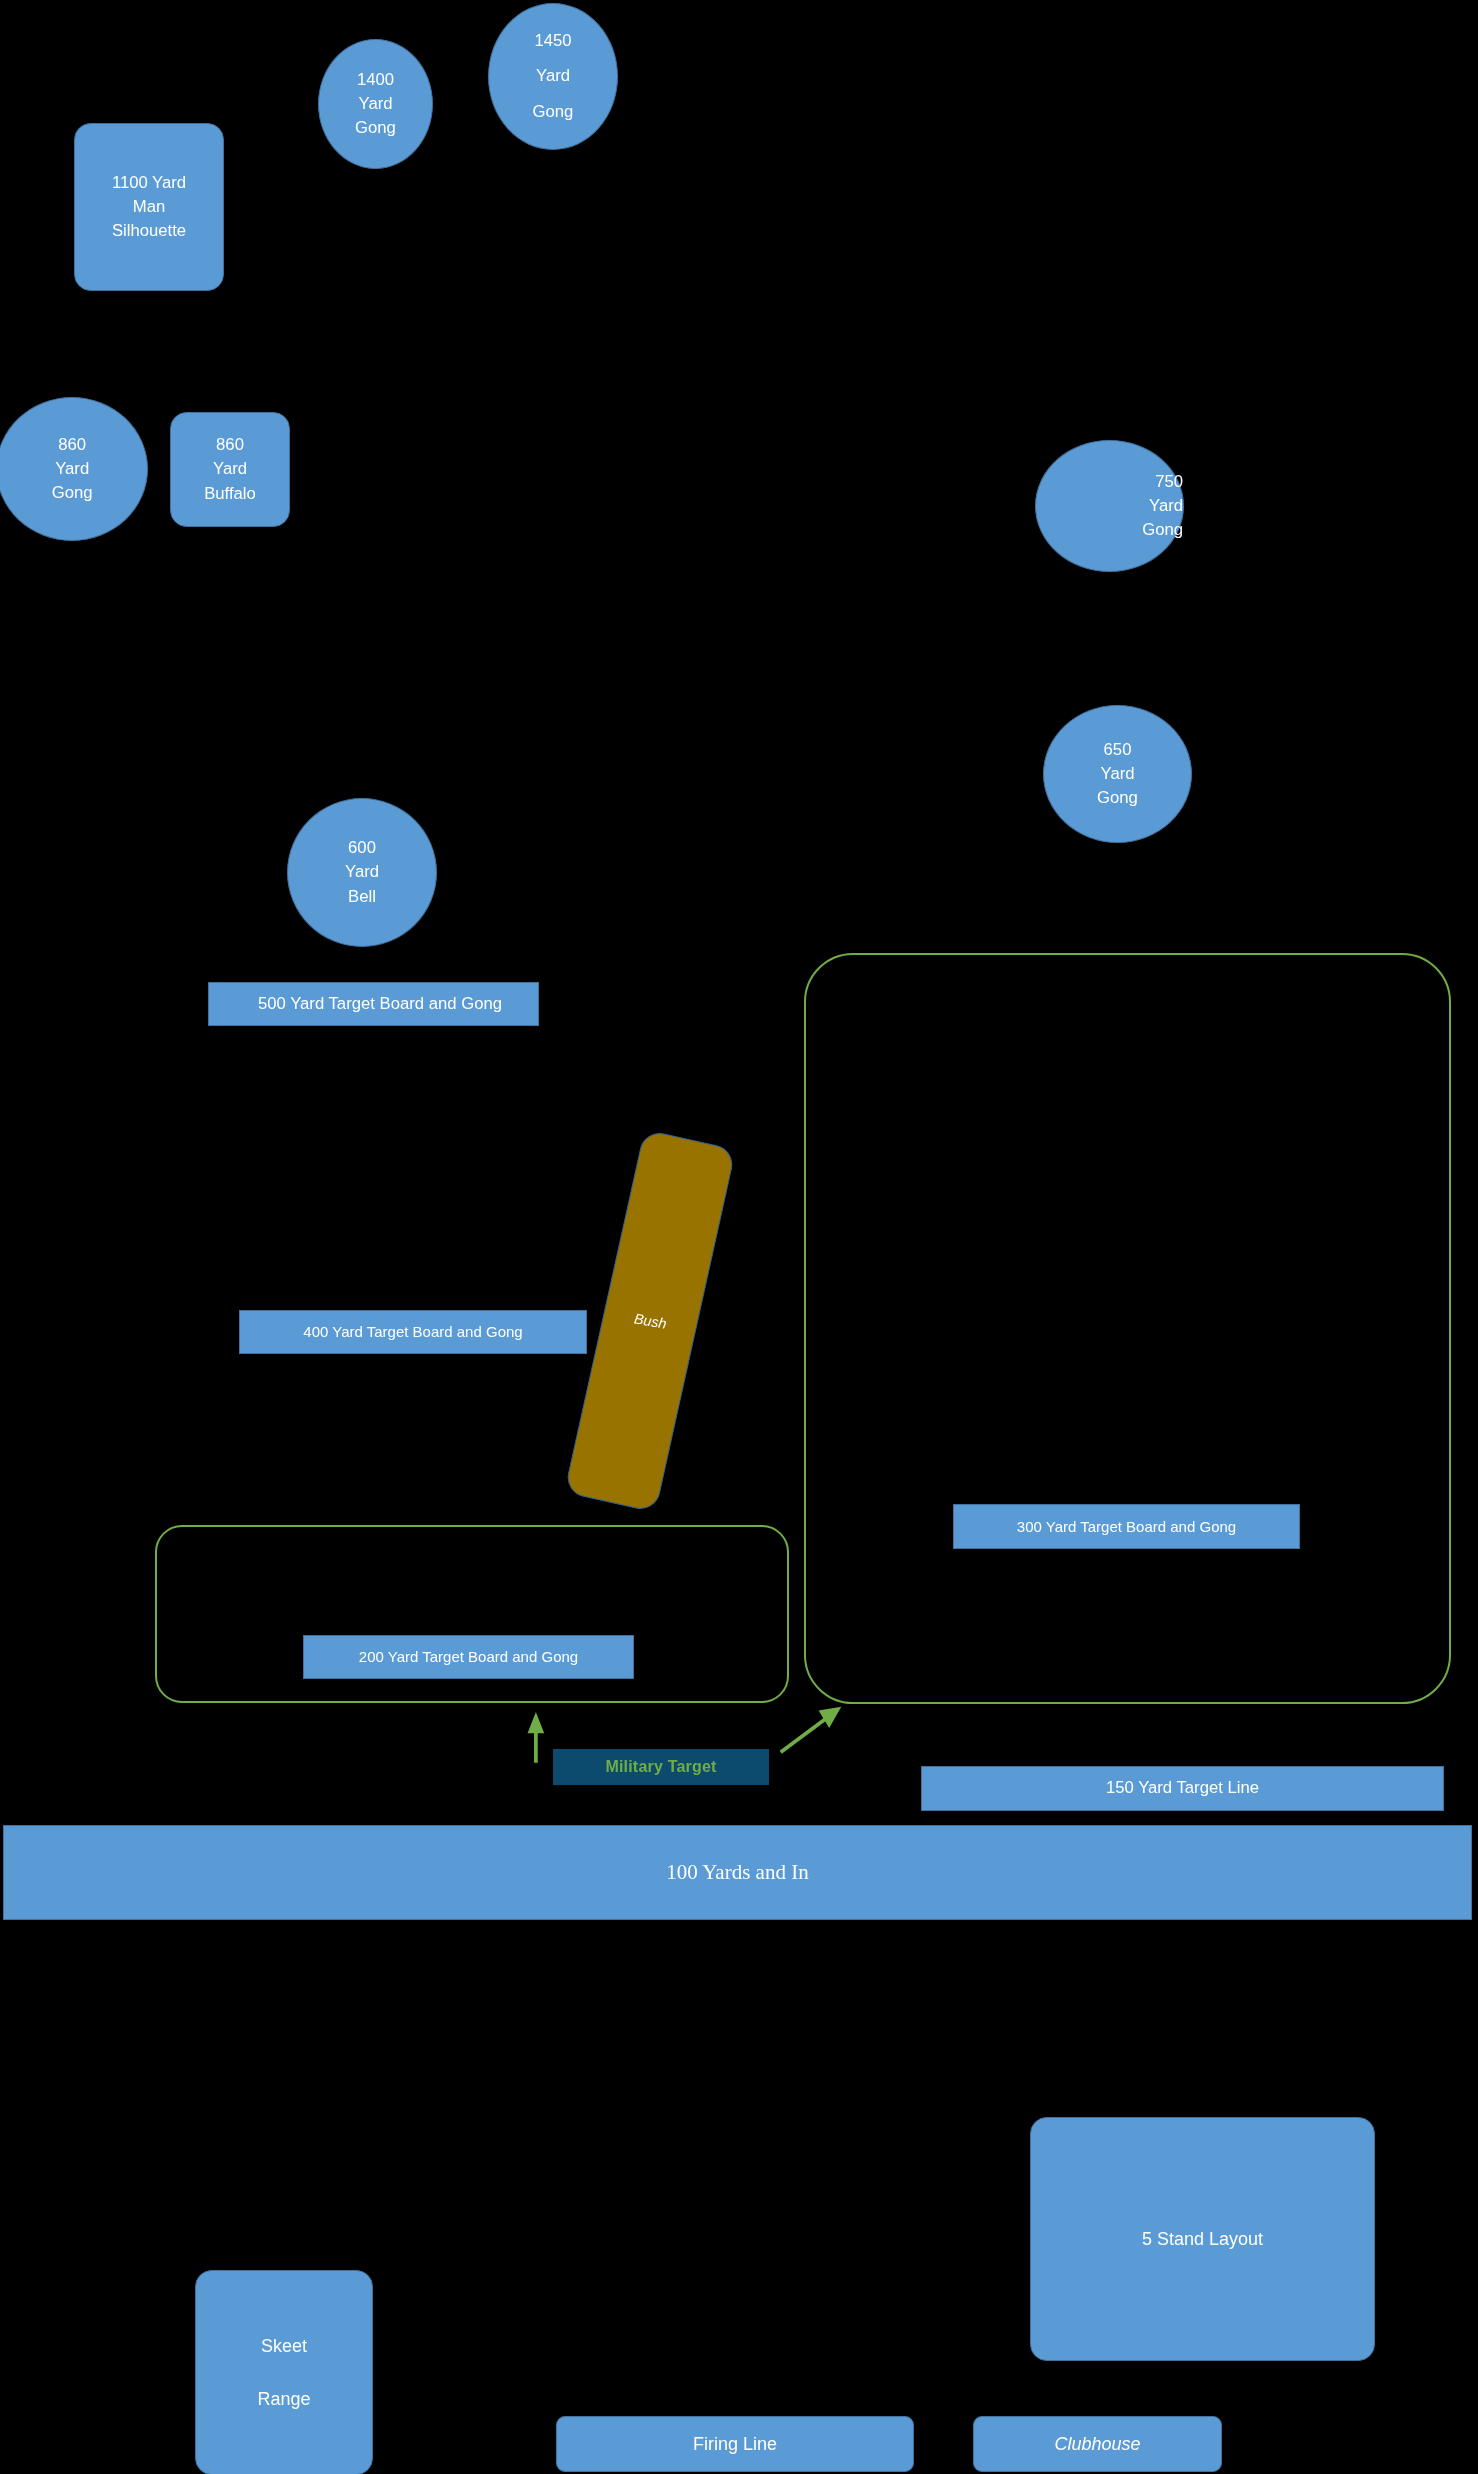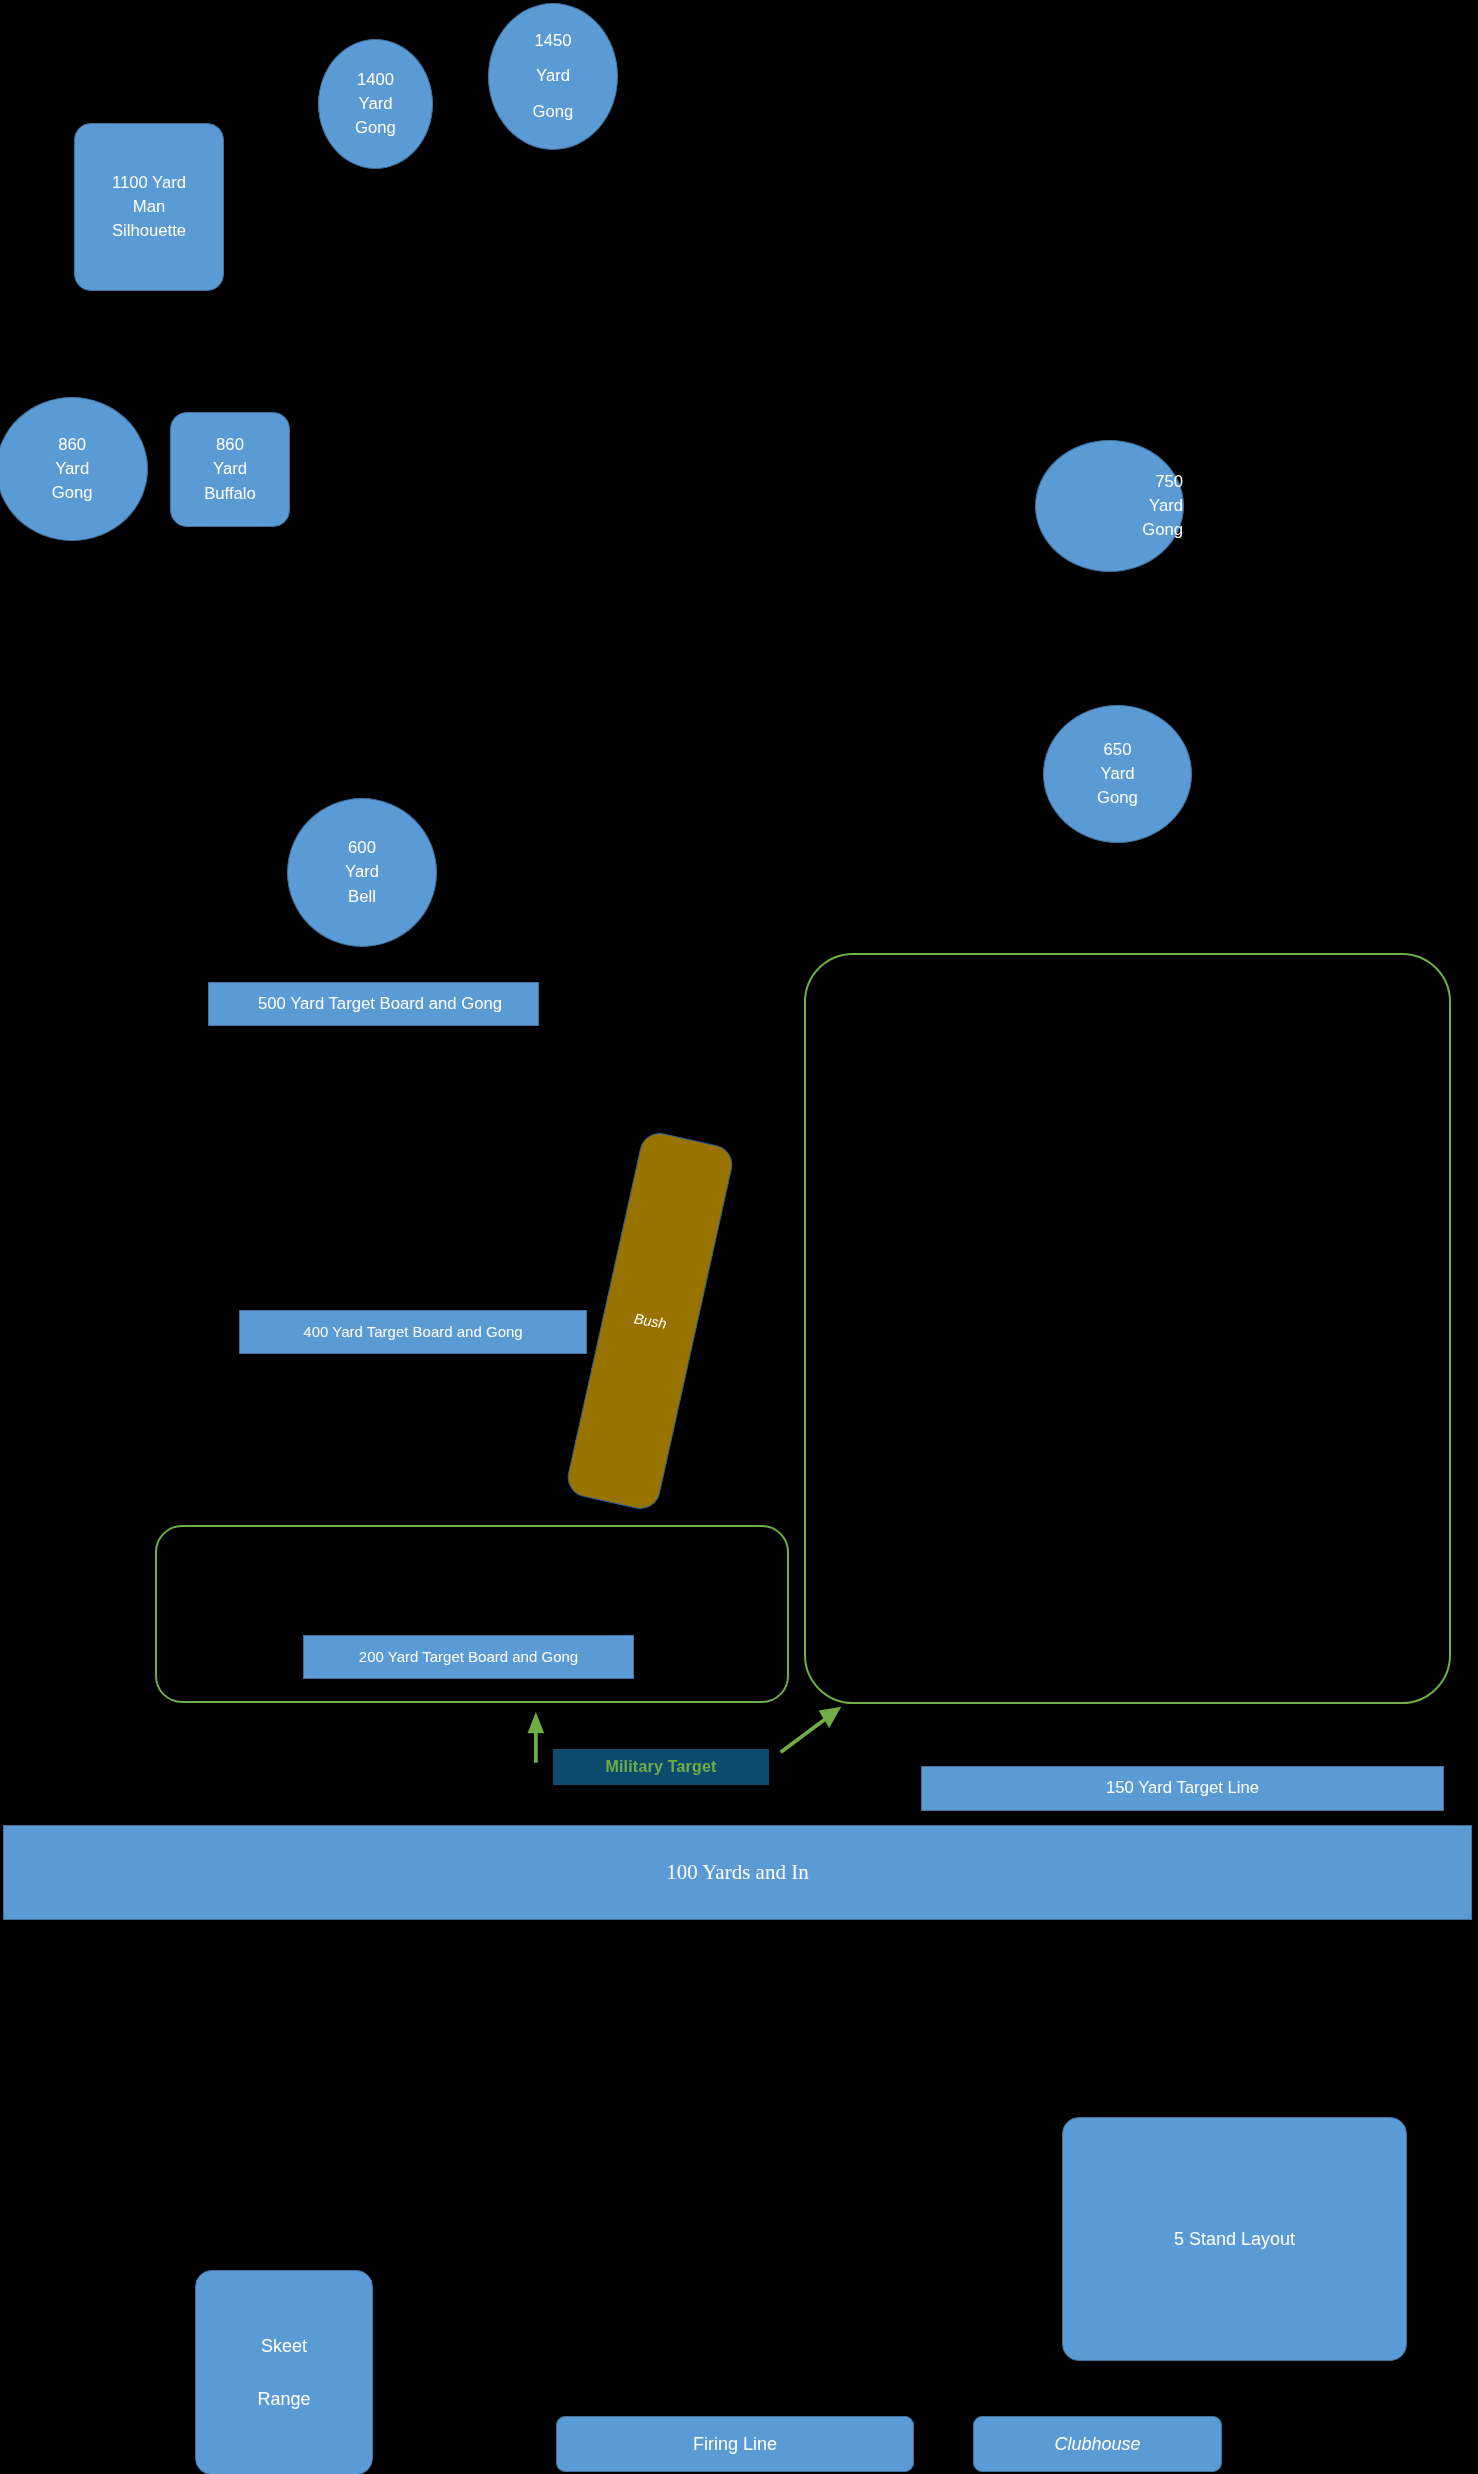--- a/index.html
+++ b/index.html
@@ -142,20 +142,23 @@
   <div class="zone zone-left" style="left:155px; top:1525px; width:634px; height:178px;"></div>
 
   <div class="shape rect t-md" style="left:208px; top:982px; width:331px; height:44px;padding-left:13px;">
     <span>500 Yard Target Board and Gong</span>
   </div>
 
   <div class="shape rect t-sm" style="left:239px; top:1310px; width:348px; height:44px;">
     <span>400 Yard Target Board and Gong</span>
   </div>
 
+  <div class="shape rect t-sm" style="left:953px; top:1504px; width:347px; height:45px;">
+    <span>300 Yard Target Board and Gong</span>
+  </div>
 
   <div class="shape rect t-sm" style="left:303px; top:1635px; width:331px; height:44px;">
     <span>200 Yard Target Board and Gong</span>
   </div>
 
   <div class="bush" style="left:603px; top:1135px; width:94px; height:372px;">
     <span class="bush-label">Bush</span>
   </div>
 
   <svg class="arrows" viewBox="0 0 1950 3264">
@@ -172,21 +175,21 @@
   </div>
 
   <div class="shape rect t-md" style="left:921px; top:1766px; width:523px; height:45px;">
     <span>150 Yard Target Line</span>
   </div>
 
   <div class="shape rect t-xl" style="left:3px; top:1825px; width:1469px; height:95px;">
     <span>100 Yards and In</span>
   </div>
 
-  <div class="shape round t-lg" style="left:1030px; top:2117px; width:345px; height:244px;margin-left:32px;">
+  <div class="shape round t-lg" style="left:1030px; top:2117px; width:345px; height:244px;">
     <span>5 Stand Layout</span>
   </div>
 
   <div class="shape round t-lg" style="left:195px; top:2270px; width:178px; height:205px;">
     <span>Skeet</span>
     <span class="blank"></span>
     <span>Range</span>
   </div>
 
   <div class="shape pill t-lg" style="left:556px; top:2416px; width:358px; height:56px;">

